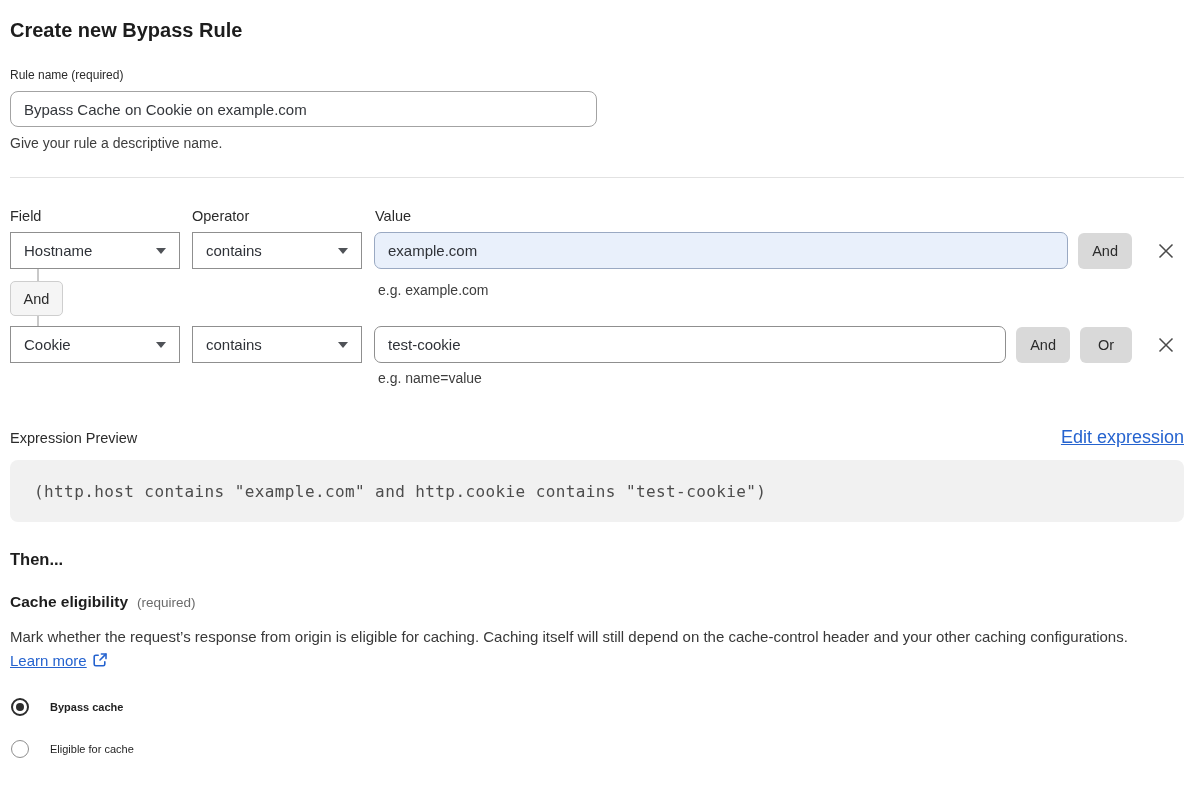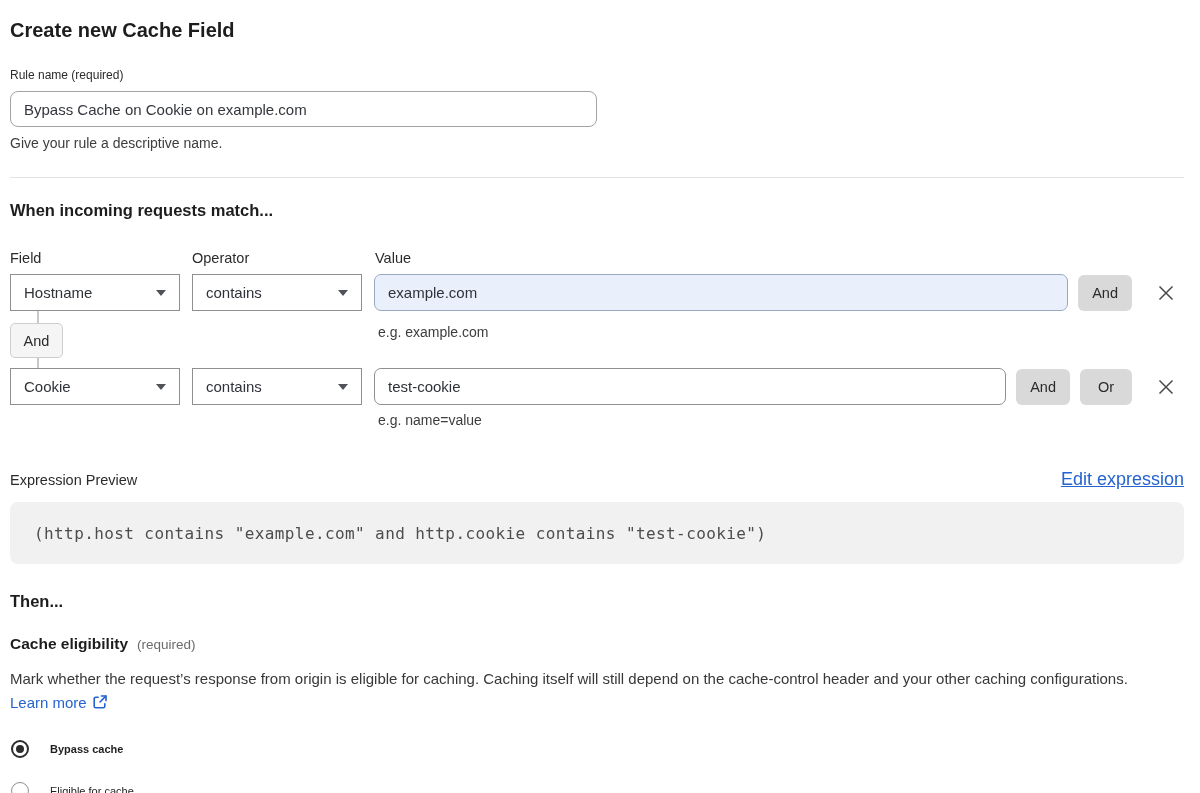--- a/index.html
+++ b/index.html
@@ -60,46 +60,45 @@
   .code-text { font-family: "DejaVu Sans Mono", "Liberation Mono", monospace; font-size: 16px;
     letter-spacing: 0.4px; color: #4d4d4d; white-space: pre; }
 
   h2.then-heading { font-size: 16.5px; font-weight: 700; color: #1d1d1d; margin-top: 28px; }
 
   .elig-row { margin-top: 24px; display: flex; align-items: baseline; }
   .elig-label { font-size: 15.5px; font-weight: 700; color: #1d1d1d; }
   .required-note { font-size: 13.5px; color: #6b6b6b; margin-left: 9px; }
 
   .description { margin-top: 14px; font-size: 15px; line-height: 24px; color: #383838; max-width: 1160px; }
-  .learn-more { color: #2563cf; cursor: pointer; }
+  .learn-more { color: #2563cf; text-decoration: underline; cursor: pointer; }
   .ext-icon { display: inline-block; vertical-align: -2px; margin-left: 5px; }
 
   .radio-row { display: flex; align-items: center; margin-top: 23px; cursor: pointer; }
   .radio-row + .radio-row { margin-top: 24px; }
   .radio-circle { width: 18px; height: 18px; border-radius: 50%; border: 2px solid #2c2c2c;
     position: relative; flex: none; margin-left: 1px; }
   .radio-circle.checked::after { content: ''; position: absolute; inset: 3px; border-radius: 50%; background: #2c2c2c; }
   .radio-circle.unchecked { border: 1.5px solid #8f8f8f; }
   .radio-label { margin-left: 21px; font-size: 11px; color: #1f1f1f; }
   .radio-label.bold { font-weight: 700; }
 </style>
 </head>
 <body>
 
 <div class="page">
 
-  <h1 class="page-title">Create new Cache Field</h1>
+  <h1 class="page-title">Create new Bypass Rule</h1>
 
   <div class="field-label">Rule name (required)</div>
   <input class="name-input" type="text" value="Bypass Cache on Cookie on example.com" style="">
   <div class="helper-text">Give your rule a descriptive name.</div>
 
   <hr class="divider">
 
-  <h2 class="section-heading">When incoming requests match...</h2>
 
   <div class="col-labels">
     <div class="col-field">Field</div>
     <div class="col-operator">Operator</div>
     <div class="col-value">Value</div>
   </div>
 
   
   <div class="cond-row">
     <div class="select">

